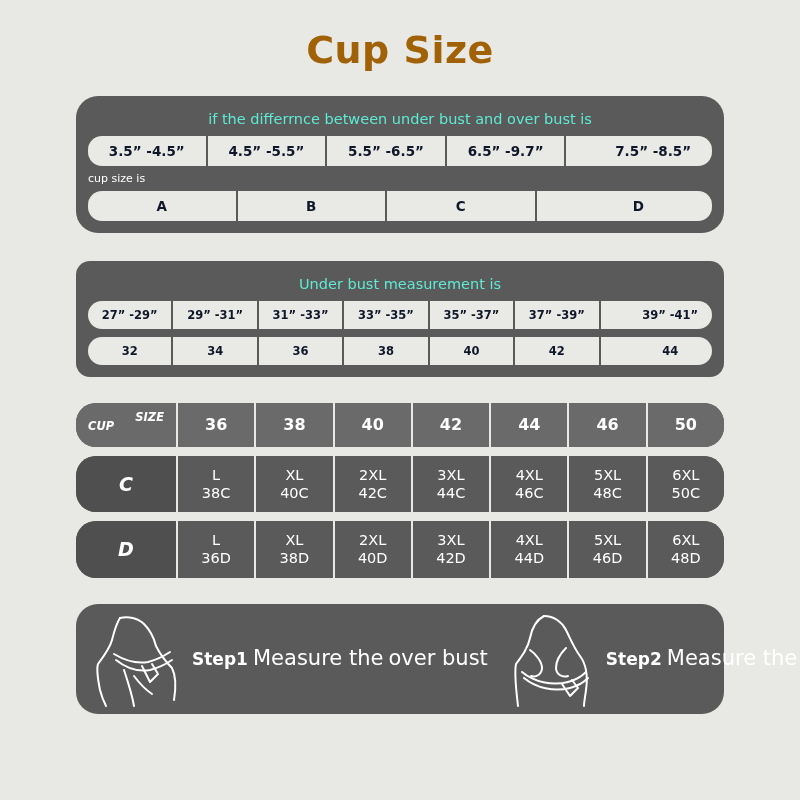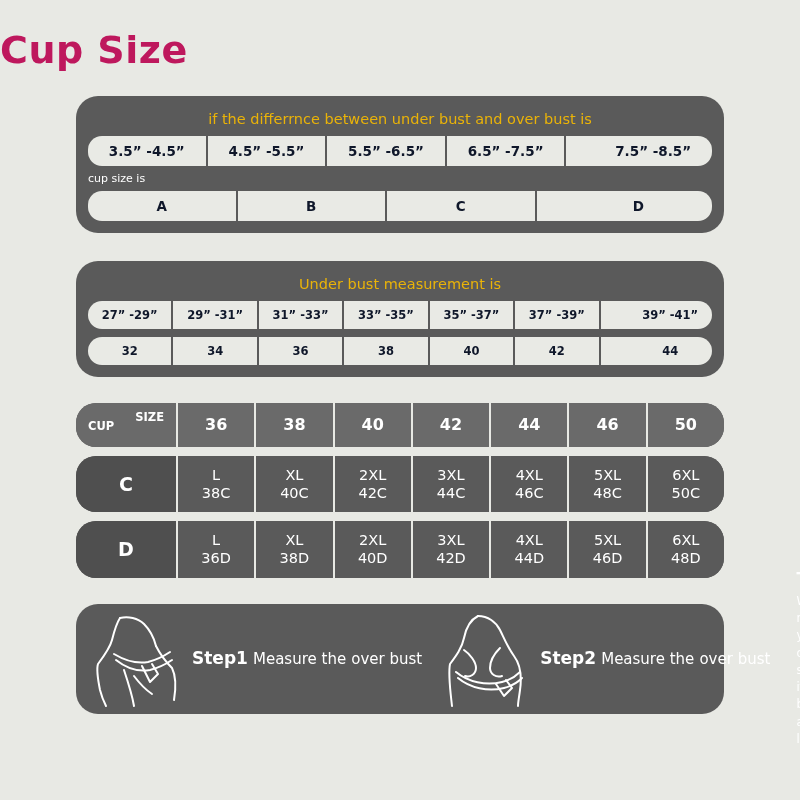--- a/index.html
+++ b/index.html
@@ -14,41 +14,42 @@
     color: #2b2b2b;
     overflow: hidden;
   }
   .page {
     width: 800px;
     height: 800px;
     position: relative;
     box-sizing: border-box;
   }
   .title {
+    text-align: center;
     font-size: 38px;
     font-weight: bold;
     letter-spacing: 0.5px;
-    color: #be185d;
+    color: #a16207;
     padding-top: 28px;
     padding-bottom: 6px;
   }
 
   
   .panel {
     background: #5a5a5a;
     border-radius: 22px;
     margin: 0 76px 0 76px;
     padding: 10px 12px 12px 12px;
     box-sizing: border-box;
   }
   .panel.cup { margin-top: 18px; }
-  .panel.under { margin-top: 28px; }
+  .panel.under { margin-top: 28px; border-radius: 14px; }
 
   .panel-heading {
-    color: #eab308;
+    color: #5eead4;
     text-align: center;
     font-size: 14.5px;
     padding: 5px 0 9px 0;
   }
   .panel-subheading {
     color: #ffffff;
     text-align: left;
     font-size: 11px;
     padding: 6px 0 6px 0;
   }
@@ -90,20 +91,21 @@
     flex: 0 0 102px;
     position: relative;
     color: #ffffff;
     font-weight: bold;
     font-size: 19px;
     display: flex;
     align-items: center;
     justify-content: center;
     border-right: 2px solid #e8e9e4;
     box-sizing: border-box;
+    font-style: italic;
   }
   .mrow .mcell {
     flex: 1 1 0;
     background: #6a6a6a;
     color: #ffffff;
     text-align: center;
     font-size: 16px;
     font-weight: bold;
     padding: 12px 2px;
     border-right: 2px solid #e8e9e4;
@@ -163,21 +165,21 @@
     color: #ffffff;
     margin-left: 6px;
     margin-right: 16px;
   }
   .step .step-title {
     font-size: 17px;
     font-weight: bold;
     margin-bottom: 4px;
   }
   .step .step-desc {
-    font-size: 15px;
+    font-size: 21px;
     line-height: 1.25;
   }
   .tips {
     color: #ffffff;
     margin-left: 10px;
     flex: 1 1 auto;
   }
   .tips .tips-title {
     font-size: 16px;
     font-weight: bold;
@@ -194,21 +196,21 @@
 <div class="page">
 
   <div class="title">Cup Size</div>
 
   <div class="panel cup">
     <div class="panel-heading">if the differrnce between under bust and over bust is</div>
     <div class="row">
       <div class="cell">3.5” -4.5”</div>
       <div class="cell">4.5” -5.5”</div>
       <div class="cell">5.5” -6.5”</div>
-      <div class="cell">6.5” -7.5”</div>
+      <div class="cell">6.5” -9.7”</div>
       <div class="cell">7.5” -8.5”</div>
     </div>
     <div class="panel-subheading">cup size is</div>
     <div class="row">
       <div class="cell">A</div>
       <div class="cell">B</div>
       <div class="cell">C</div>
       <div class="cell">D</div>
     </div>
   </div>

